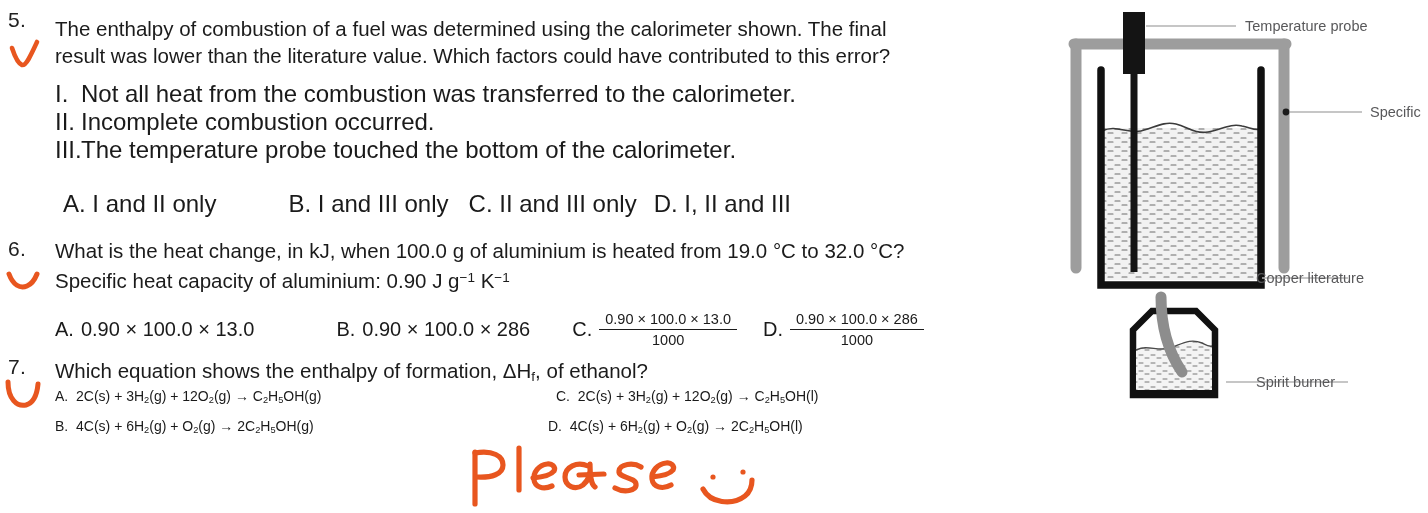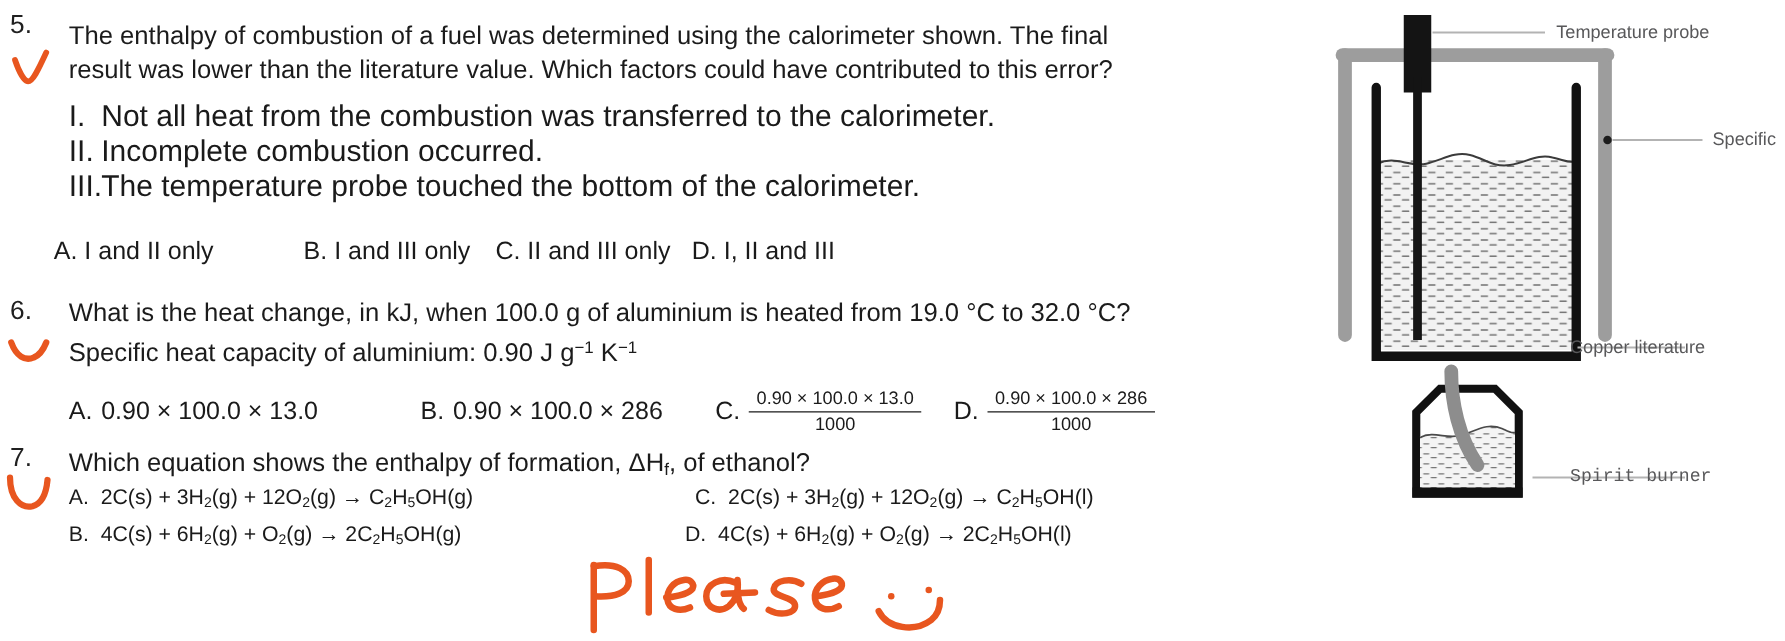--- a/index.html
+++ b/index.html
@@ -17,37 +17,37 @@
   .mark {
     position:absolute; width:46px; height:42px; pointer-events:none;
   }
 
   .qbody { position:absolute; left:55px; font-size:20.5px; line-height:27px; color:#1b1b1b; }
   .qbody .ln { white-space:nowrap; }
 
   .roman { position:absolute; left:55px; font-size:24px; line-height:27px; white-space:nowrap;}
   .romanlbl { display:inline-block; width:26px; }
 
-  .opts { position:absolute; left:43px; font-size:20px; white-space:nowrap; }
+  .opts { position:absolute; left:63px; font-size:24px; white-space:nowrap; }
   .opt-gap1 { display:inline-block; width:72px; }
   .opt-gap2 { display:inline-block; width:20px; }
   .opt-gap3 { display:inline-block; width:17px; }
 
   sub { font-size:0.66em; vertical-align:-0.22em; }
   sup { font-size:0.66em; vertical-align:0.48em; }
 
   
   .frac-row { position:absolute; left:55px; font-size:20px; white-space:nowrap; display:flex; align-items:center; }
   .frac-item { display:flex; align-items:center; }
   .frac-letter { margin-right:7px; }
   .frac { display:inline-flex; flex-direction:column; align-items:center; font-size:14.5px; line-height:1.25; }
   .frac .num { padding:0 6px 1px 6px; }
   .frac .den { padding:1px 6px 0 6px; border-top:1.6px solid #1b1b1b; width:100%; text-align:center; }
 
-  .eqrow { position:absolute; font-size:17px; white-space:nowrap; }
+  .eqrow { position:absolute; font-size:14px; white-space:nowrap; }
 
   
   .hand { position:absolute; }
 
   
   .diagram { position:absolute; left:1030px; top:0; width:398px; height:410px; }
   .dlabel { position:absolute; font-size:14.5px; color:#58585a; font-family:"Liberation Sans", sans-serif; white-space:nowrap; }
 </style>
 </head>
 <body>
@@ -226,16 +226,16 @@
         <path d="M100,394 L188,394" stroke="#111111" stroke-width="8" stroke-linecap="butt"></path>
 
         <path d="M131,297 C131,322 137,350 152,372" fill="none" stroke="#8d8d8d" stroke-width="11" stroke-linecap="round"></path>
       </g>
     </svg>
 
     
     <div class="dlabel" style="left:215px; top:18px;">Temperature probe</div>
     <div class="dlabel" style="left:340px; top:104px;">Specific</div>
     <div class="dlabel" style="left:226px; top:270px;">Copper literature</div>
-    <div class="dlabel" style="left:226px; top:374px;font-family:Liberation Mono, monospace;">Spirit burner</div>
+    <div class="dlabel" style="left:226px; top:374px;">Spirit burner</div>
   </div>
 
 </div>
 
 </body></html>

